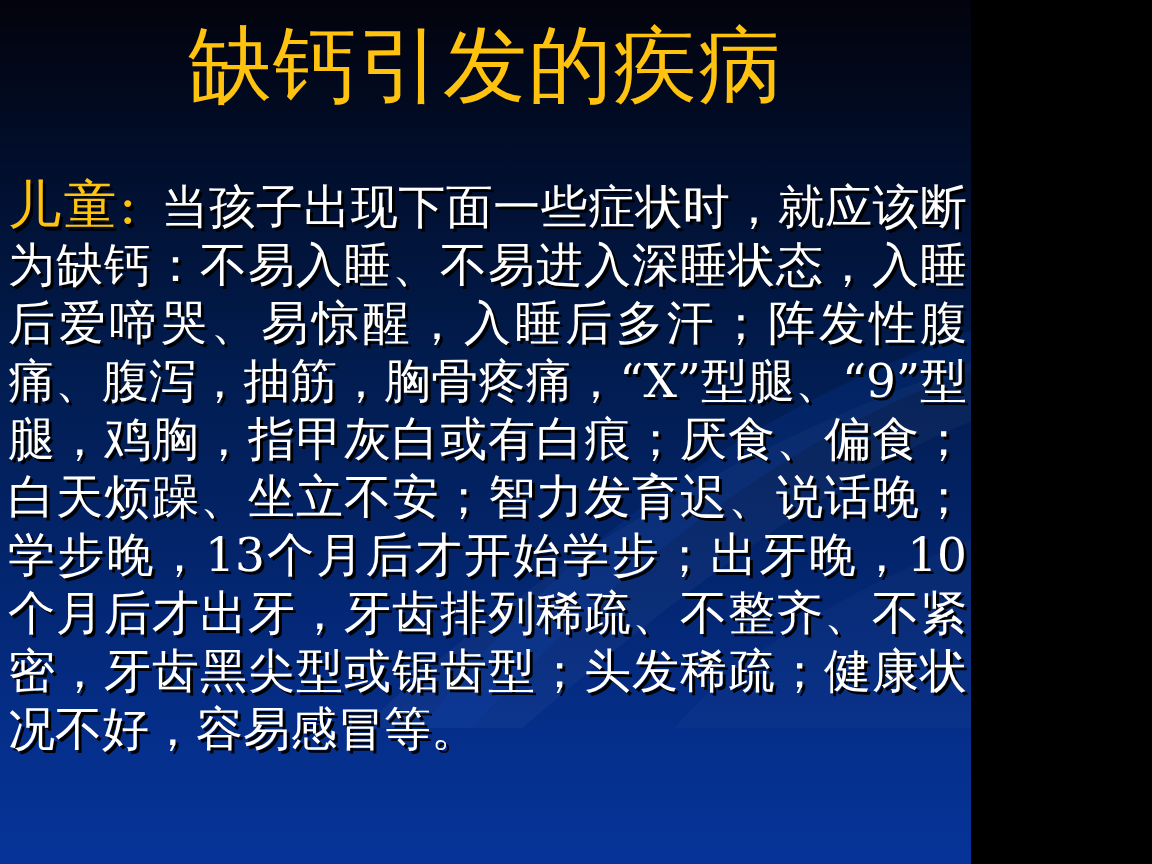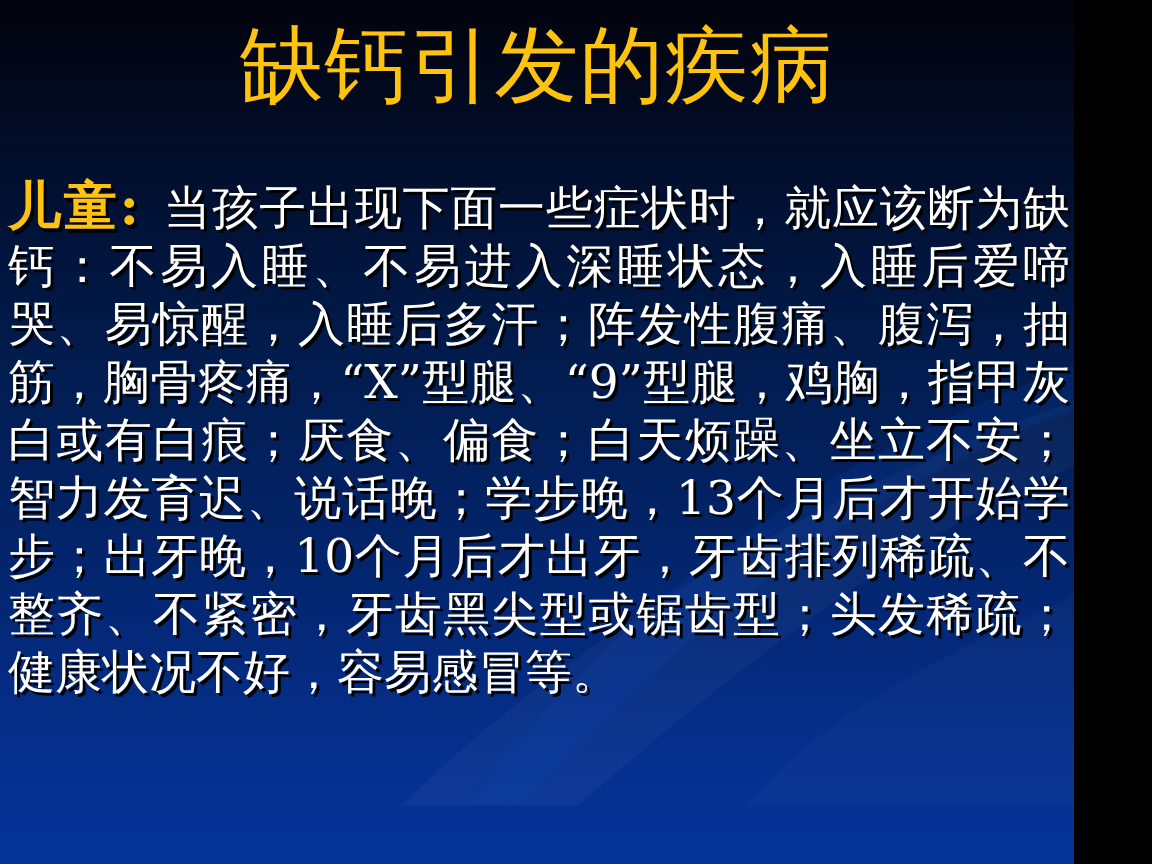--- a/index.html
+++ b/index.html
@@ -2,21 +2,21 @@
 <html><head>
 <meta charset="utf-8">
 <style>
   html, body {
     margin: 0;
     padding: 0;
     background: #000;
   }
   #slide {
     position: relative;
-    width: 1074px;
+    width: 971px;
     height: 864px;
     overflow: hidden;
     background: linear-gradient(to bottom,
         #02030c 0%,
         #020718 7%,
         #011031 22%,
         #011b4c 40%,
         #032263 58%,
         #04297a 74%,
         #05308e 88%,
@@ -52,21 +52,21 @@
     line-height: 58px;
     text-align: justify;
     text-align-last: left;
     text-justify: inter-character;
     text-shadow: 3px 3px 0 #000000;
     font-family: "DejaVu Serif", "Liberation Serif", serif;
   }
   #body-block .lead {
     color: #ffc20e;
     font-size: 53px;
-    font-weight: bold;
+    font-weight: normal;
     letter-spacing: 2px;
     text-shadow: 3px 4px 0 #000000;
   }
   #body-block .lead-gap {
     display: inline-block;
     width: 22px;
   }
 </style>
 </head>
 <body>

